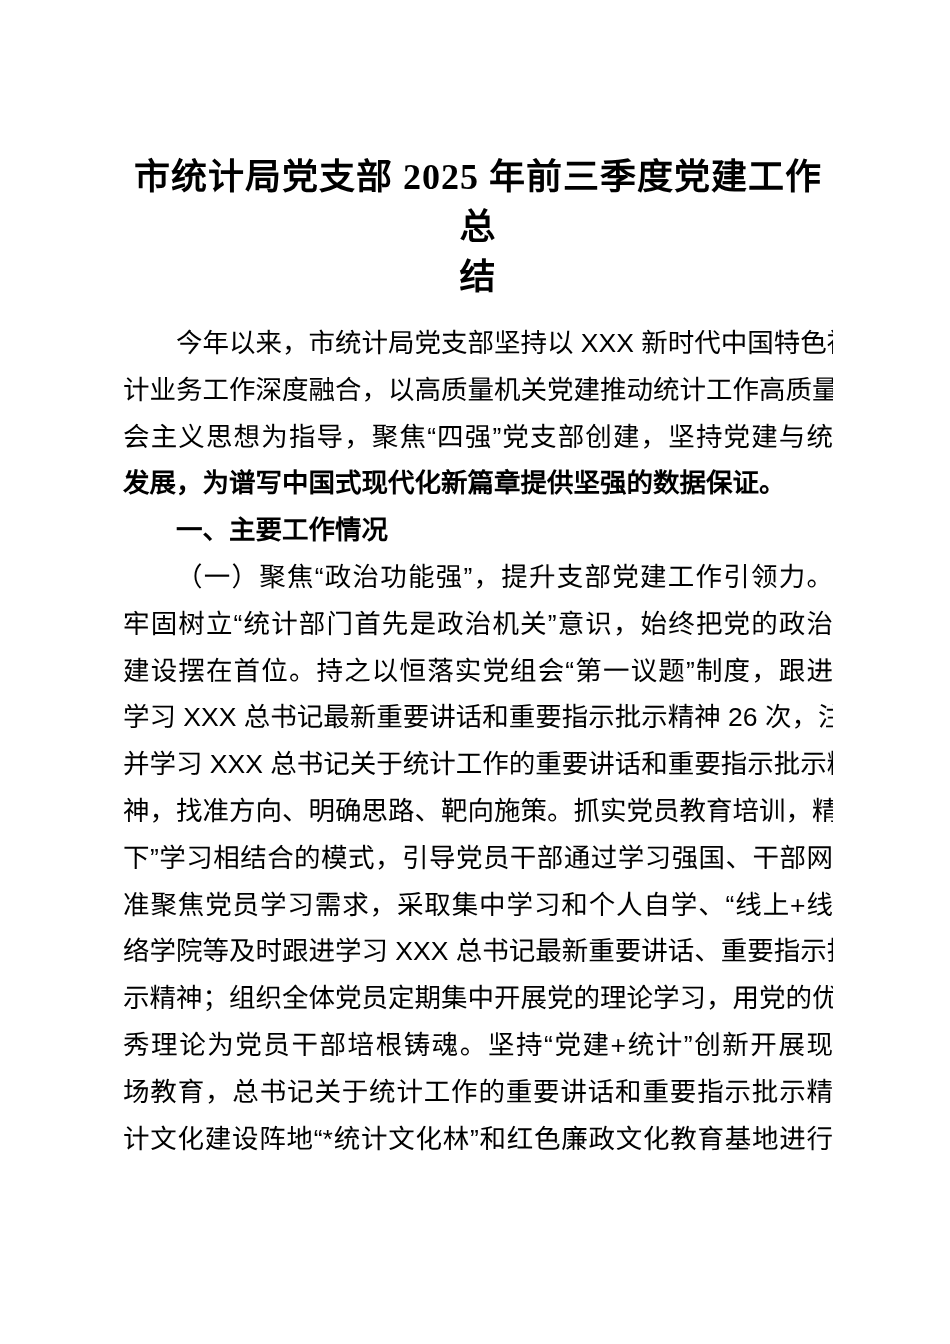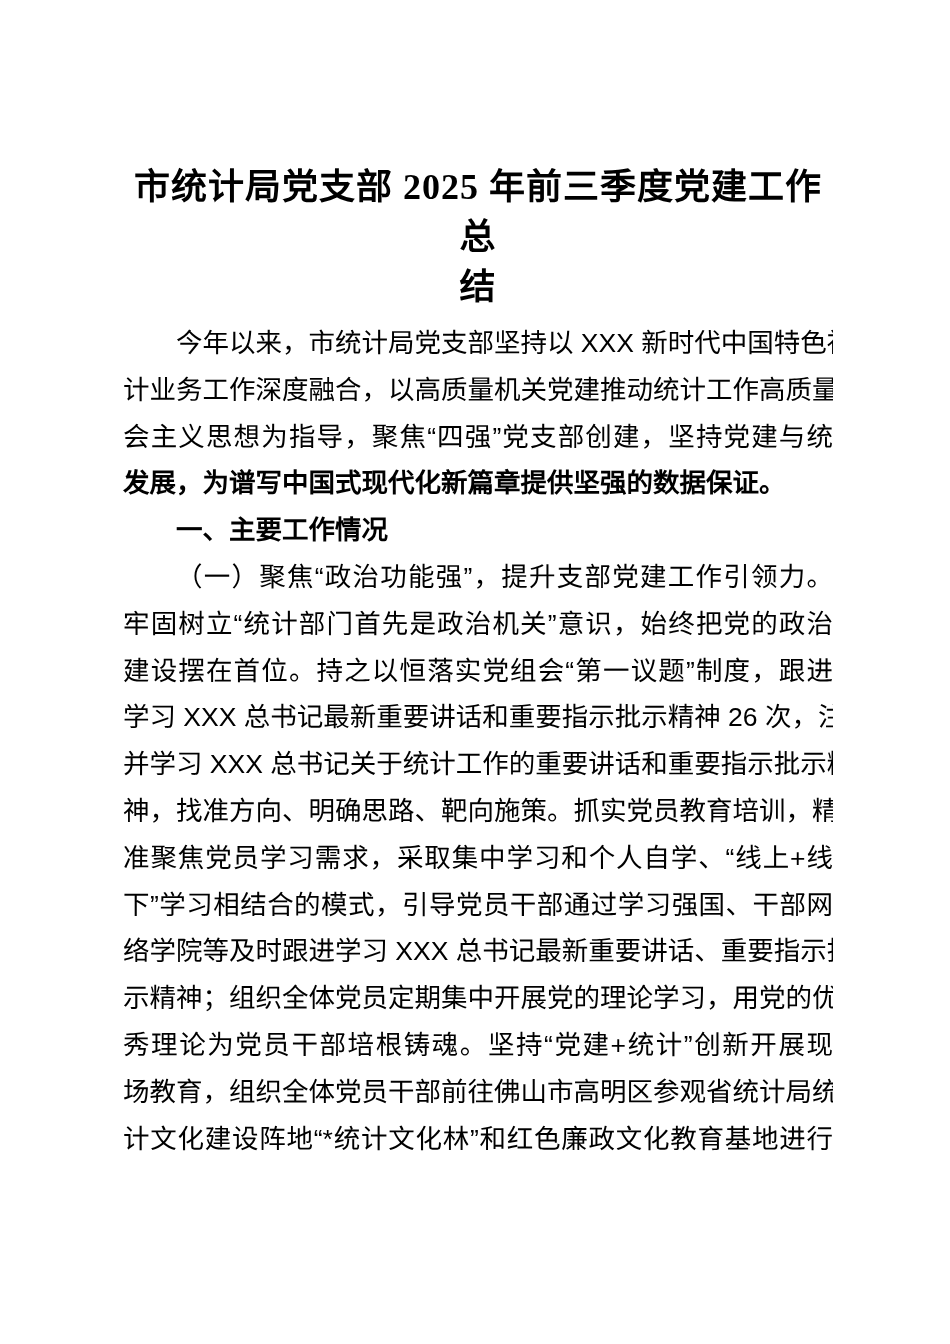--- a/index.html
+++ b/index.html
@@ -12,21 +12,21 @@
     position: relative;
     width: 950px;
     height: 1344px;
     margin: 0 auto;
     background: #ffffff;
     color: #000000;
     overflow: hidden;
   }
   .doc-title {
     position: absolute;
-    top: 162px;
+    top: 152px;
     left: 123px;
     width: 710px;
     text-align: center;
     font-family: "Liberation Serif", serif;
     font-weight: 700;
     font-size: 36px;
     line-height: 50px;
     letter-spacing: 1px;
   }
   .doc-body {
@@ -71,22 +71,22 @@
       <div class="block heading">
         <div class="line indent last">一、主要工作情况</div>
       </div>
       <div class="block paragraph">
         <div class="line indent">（一）聚焦“政治功能强”，提升支部党建工作引领力。</div>
         <div class="line">牢固树立“统计部门首先是政治机关”意识，始终把党的政治</div>
         <div class="line">建设摆在首位。持之以恒落实党组会“第一议题”制度，跟进</div>
         <div class="line">学习 XXX 总书记最新重要讲话和重要指示批示精神 26 次，注</div>
         <div class="line">并学习 XXX 总书记关于统计工作的重要讲话和重要指示批示精</div>
         <div class="line">神，找准方向、明确思路、靶向施策。抓实党员教育培训，精</div>
+        <div class="line">下”学习相结合的模式，引导党员干部通过学习强国、干部网</div>
         <div class="line">准聚焦党员学习需求，采取集中学习和个人自学、“线上+线</div>
-        <div class="line">下”学习相结合的模式，引导党员干部通过学习强国、干部网</div>
         <div class="line">络学院等及时跟进学习 XXX 总书记最新重要讲话、重要指示批</div>
         <div class="line">示精神；组织全体党员定期集中开展党的理论学习，用党的优</div>
         <div class="line">秀理论为党员干部培根铸魂。坚持“党建+统计”创新开展现</div>
-        <div class="line">场教育，组织全体党员干部前往佛山市高明区参观省统计局统</div>
+        <div class="line">场教育，总书记关于统计工作的重要讲话和重要指示批示精</div>
         <div class="line">计文化建设阵地“*统计文化林”和红色廉政文化教育基地进行</div>
       </div>
     </div>
 </div>
 
 </body></html>

